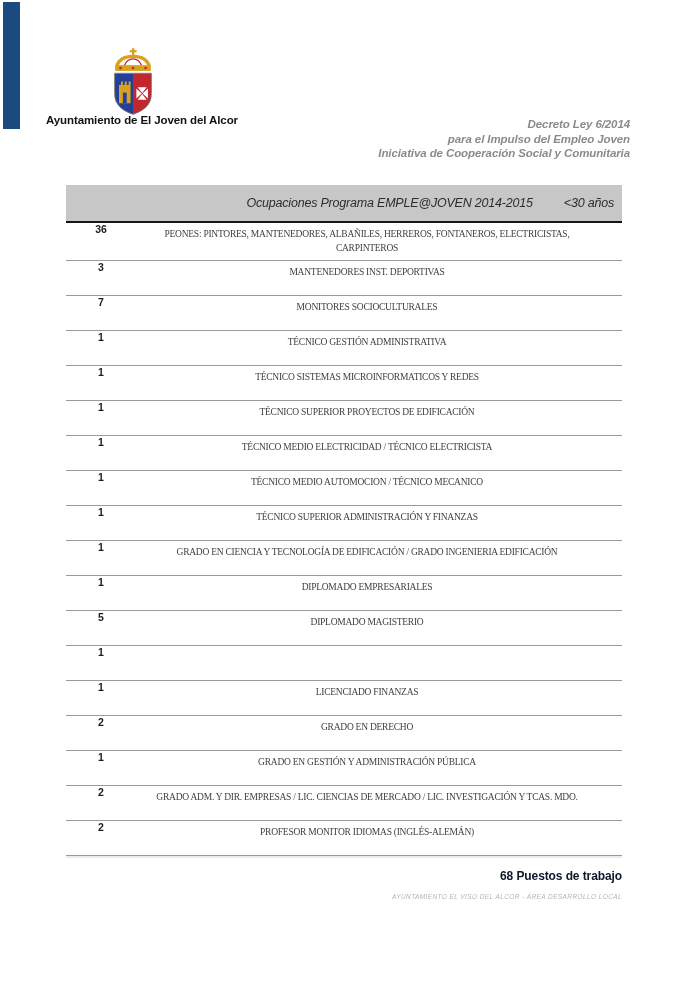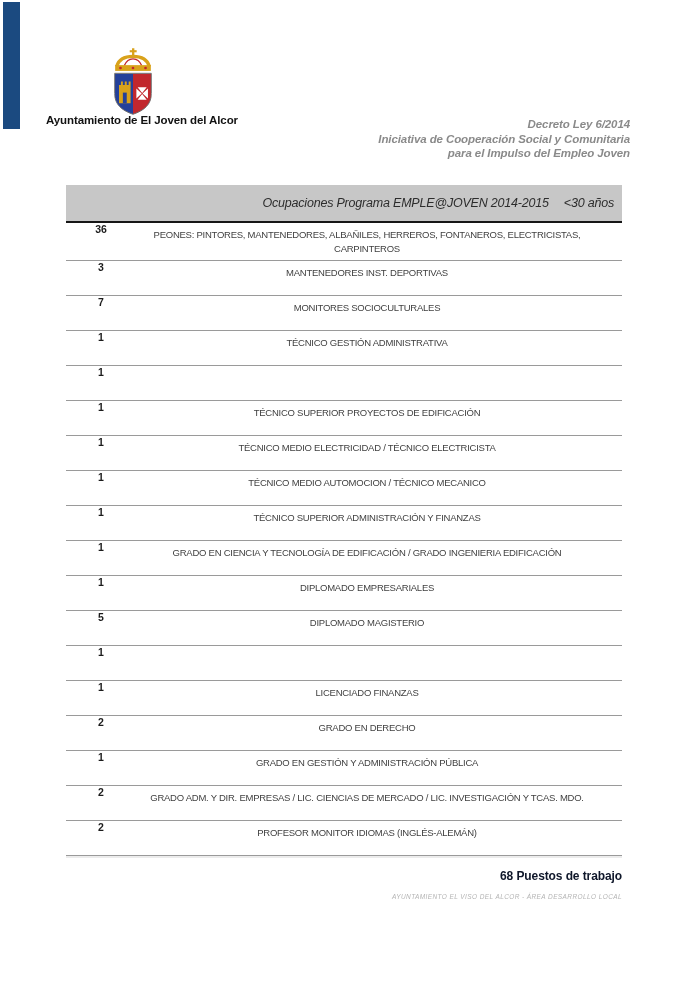--- a/index.html
+++ b/index.html
@@ -39,20 +39,21 @@
     position:absolute; left:66px; top:185px; width:556px;
   }
   .thead {
     height:38px;
     background:#c7c7c7;
     border-bottom:2.5px solid #161616;
     display:flex; align-items:center; justify-content:flex-end;
     padding-right:8px;
     font-size:12.5px; color:#2d2d2d;
     white-space:nowrap;
+    gap:16px;
   }
   .thead .title { font-style:italic; letter-spacing:-0.2px; }
   .thead .age { margin-left:15px; letter-spacing:-0.2px;font-style:italic; }
   .t-row {
     display:flex; align-items:flex-start;
     min-height:35px;
     border-bottom:1px solid #9a9a9a;
     box-shadow:0 2px 0 #ececec;
     background:#ffffff;
   }
@@ -61,20 +62,21 @@
     text-align:center;
     font-weight:bold; font-size:10.5px; color:#1c1c1c;
   }
   .t-occ {
     flex:1;
     text-align:center;
     padding:5px 26px 5px 2px;
     font-size:9.5px; line-height:13.5px;
     letter-spacing:-0.25px;
     color:#3f3f3f;
+    font-family:Liberation Serif, serif;
   }
   
   .total {
     position:absolute; left:66px; top:869px; width:556px;
     text-align:right;
     font-weight:bold; font-size:12px; color:#0f172a;
     letter-spacing:-0.1px;
   }
   .credit {
     position:absolute; left:66px; top:893px; width:556px;
@@ -120,22 +122,22 @@
                  M38,47 L43.5,41.8 L43.5,52.2 Z" fill="#ffffff"></path>
       </g>
       <path d="M9,26 L47,26 L47,47 C47,58.5 39.5,64.5 28,68.5 C16.5,64.5 9,58.5 9,47 Z" fill="none" stroke="#6a6a6a" stroke-width="1"></path>
     </g>
   </svg>
 
   <div class="org-name">Ayuntamiento de El Joven del Alcor</div>
 
   <div class="decree">
     <div>Decreto Ley 6/2014</div>
+    <div>para el Impulso del Empleo Joven</div>
     <div>Iniciativa de Cooperación Social y Comunitaria</div>
-    <div>para el Impulso del Empleo Joven</div>
   </div>
 
   <div class="table">
     <div class="thead">
       <span class="title">Ocupaciones Programa EMPLE@JOVEN 2014-2015</span>
       <span class="age">&lt;30 años</span>
     </div>
     <div>
         <div class="t-row">
           <div class="t-count">36</div>
@@ -148,20 +150,21 @@
         <div class="t-row">
           <div class="t-count">7</div>
           <div class="t-occ">MONITORES SOCIOCULTURALES</div>
         </div>
         <div class="t-row">
           <div class="t-count">1</div>
           <div class="t-occ">TÉCNICO GESTIÓN ADMINISTRATIVA</div>
         </div>
         <div class="t-row">
           <div class="t-count">1</div>
+          <div class="t-occ">TÉCNICO SISTEMAS MICROINFORMATICOS Y REDES</div>
         </div>
         <div class="t-row">
           <div class="t-count">1</div>
           <div class="t-occ">TÉCNICO SUPERIOR PROYECTOS DE EDIFICACIÓN</div>
         </div>
         <div class="t-row">
           <div class="t-count">1</div>
           <div class="t-occ">TÉCNICO MEDIO ELECTRICIDAD / TÉCNICO ELECTRICISTA</div>
         </div>
         <div class="t-row">

